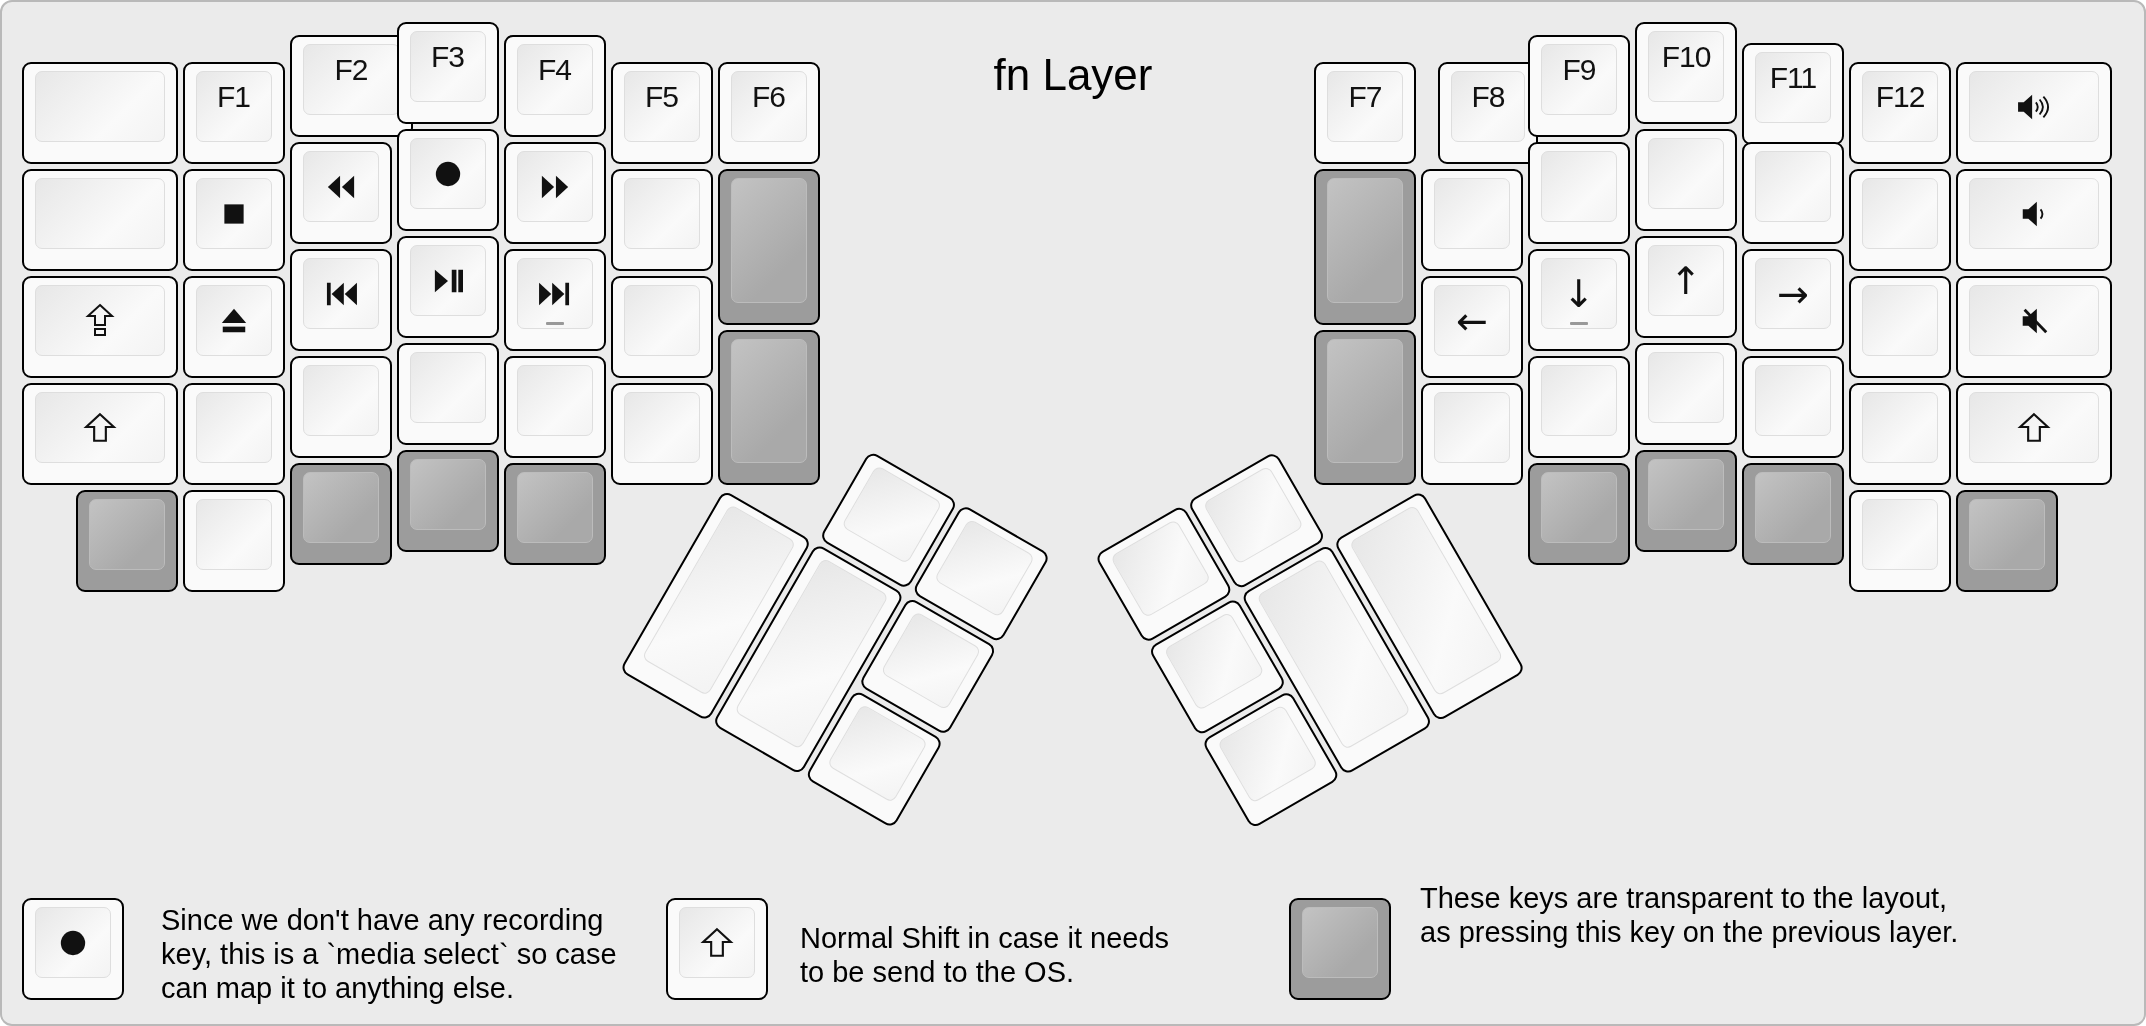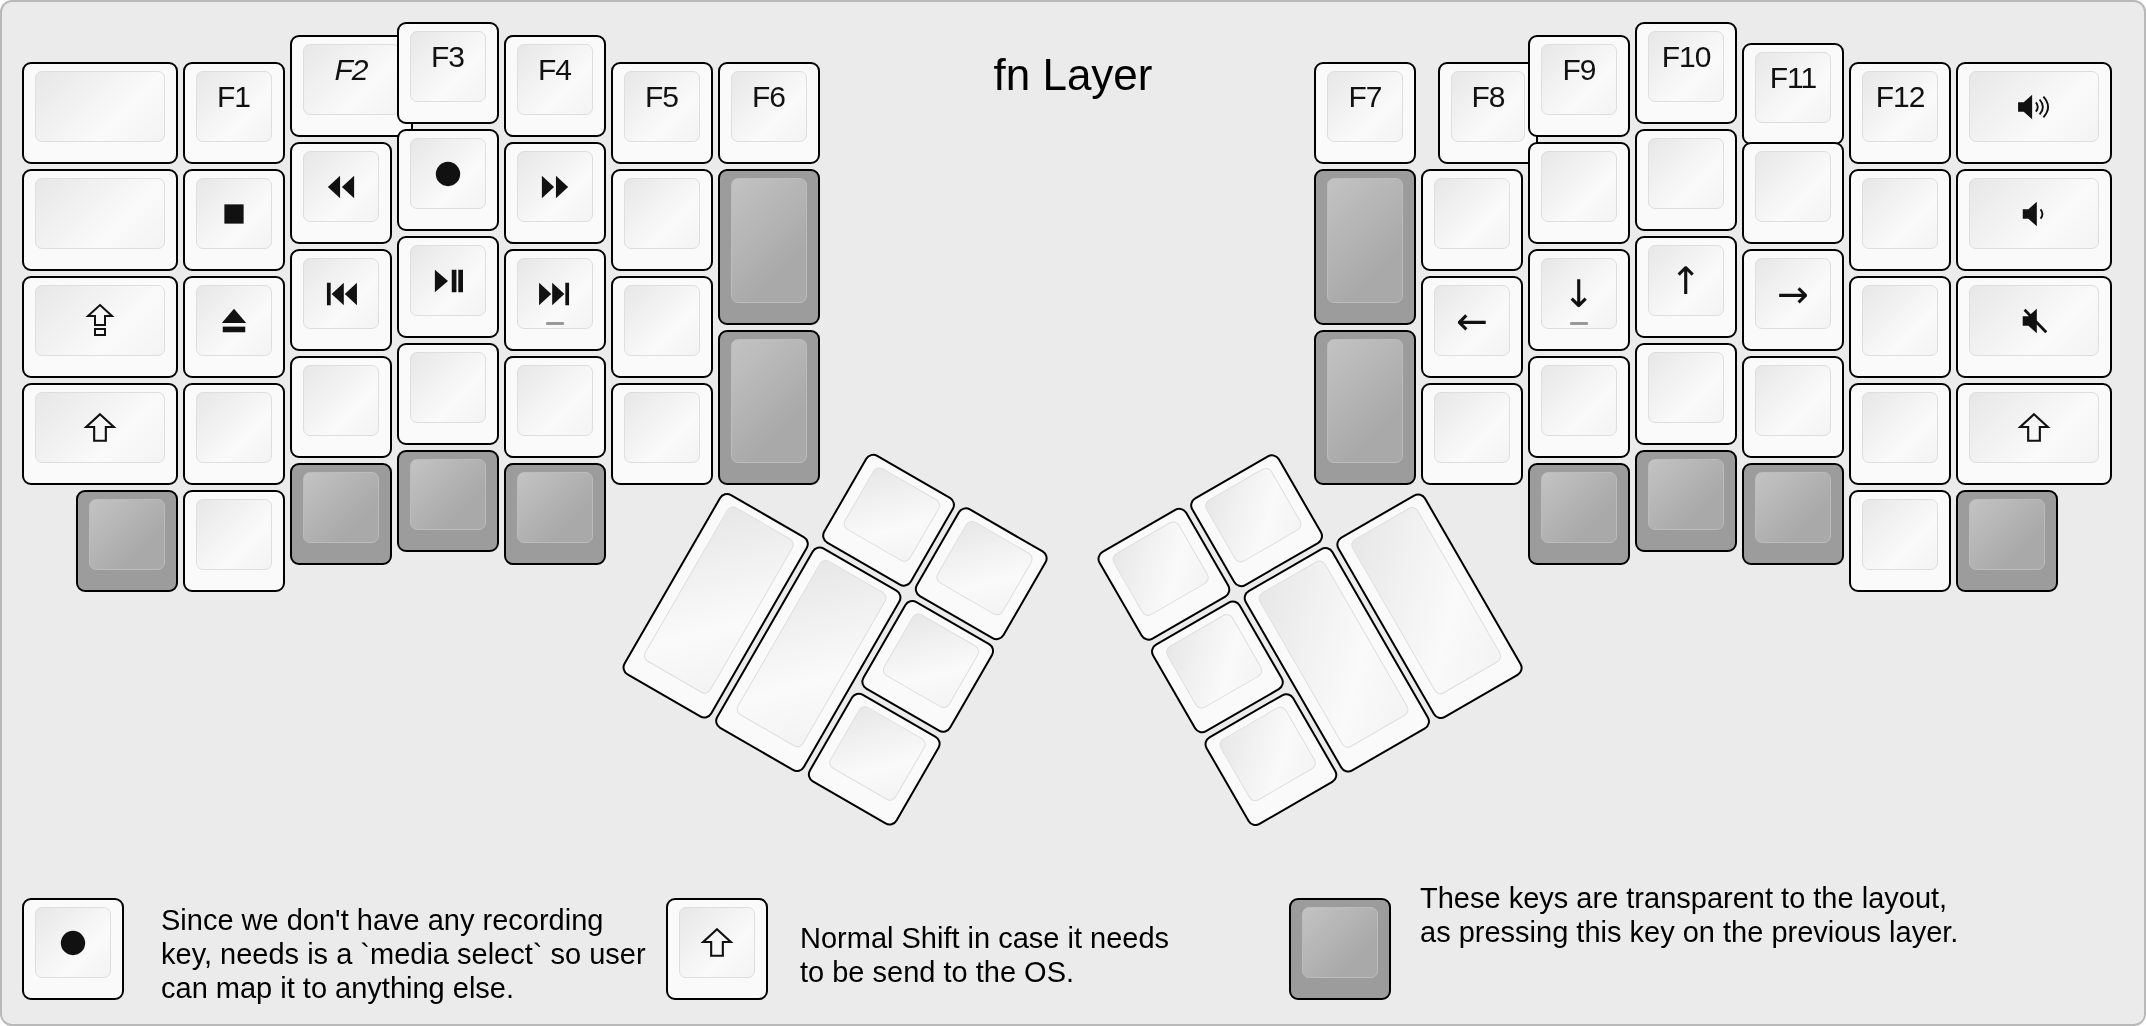--- a/index.html
+++ b/index.html
@@ -78,21 +78,21 @@
             <rect x="4" y="22" width="24" height="6"></rect>
           </svg>
         </span>
       </div>
       <div class="key white" style="left: 162.5px; top: 363.125px; width: 102px; height: 102px;">
         <div class="keytop"></div>
       </div>
       <div class="key white" style="left: 162.5px; top: 470.125px; width: 102px; height: 102px;">
         <div class="keytop"></div>
       </div>
-      <div class="key white" style="left: 269.5px; top: 15.375px; width: 123px; height: 102px; font-style: italic;">
+      <div class="key white" style="left: 269.5px; top: 15.375px; width: 123px; height: 102px;">
         <div class="keytop"></div>
         <span class="flabel">F2</span>
       </div>
       <div class="key white" style="left: 269.5px; top: 122.375px; width: 102px; height: 102px;">
         <div class="keytop"></div>
         <span class="icon">
           <svg width="34" height="30" viewBox="0 0 32 32">
             <polygon points="15,4 15,28 2,16"></polygon>
             <polygon points="30,4 30,28 17,16"></polygon>
           </svg>
@@ -374,21 +374,21 @@
       <div class="key white" style="left: 22.009px; top: 898.018px; width: 102px; height: 102px;">
         <div class="keytop"></div>
         <span class="icon">
           <svg width="30" height="30" viewBox="0 0 32 32">
             <circle cx="16" cy="16" r="13"></circle>
           </svg>
         </span>
       </div>
       <div class="legend-text" style="left: 150px; top: 903px; margin-left: 11px;">
         <div>Since we don't have any recording</div>
-        <div>key, needs is a `media select` so user</div>
+        <div>key, this is a `media select` so case</div>
         <div>can map it to anything else.</div>
       </div>
       <div class="key white" style="left: 666.042px; top: 898.018px; width: 102px; height: 102px;">
         <div class="keytop"></div>
         <span class="icon">
           <svg width="34" height="34" viewBox="0 0 32 32">
             <path d="M16 3 L29 15 H21.5 V28 H10.5 V15 H3 Z" fill="none" stroke="#111" stroke-width="2"></path>
           </svg>
         </span>
       </div>

